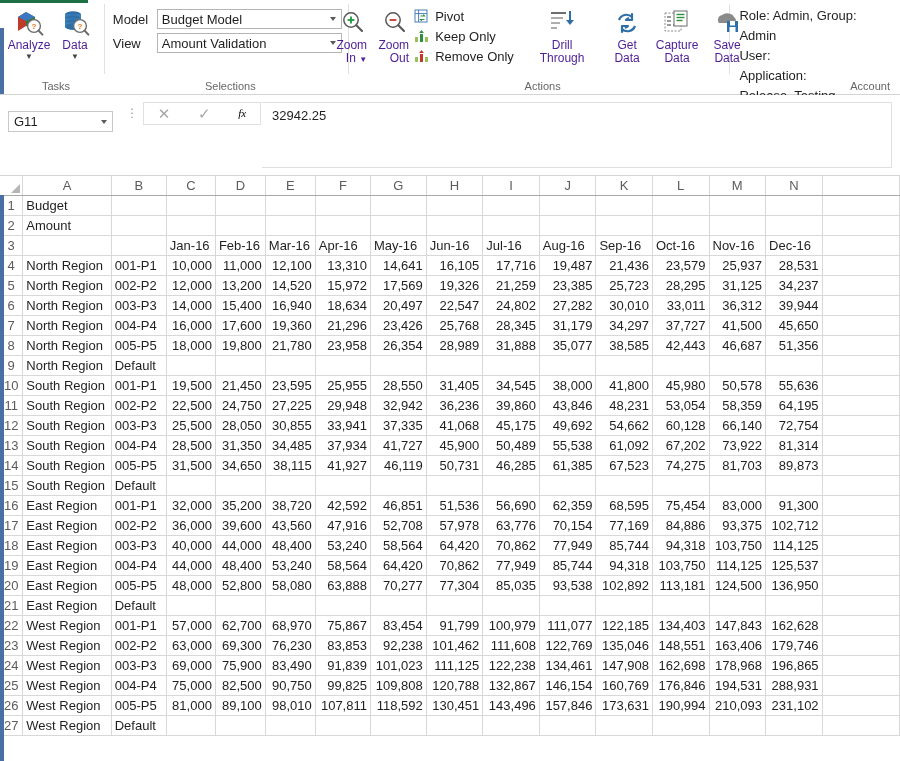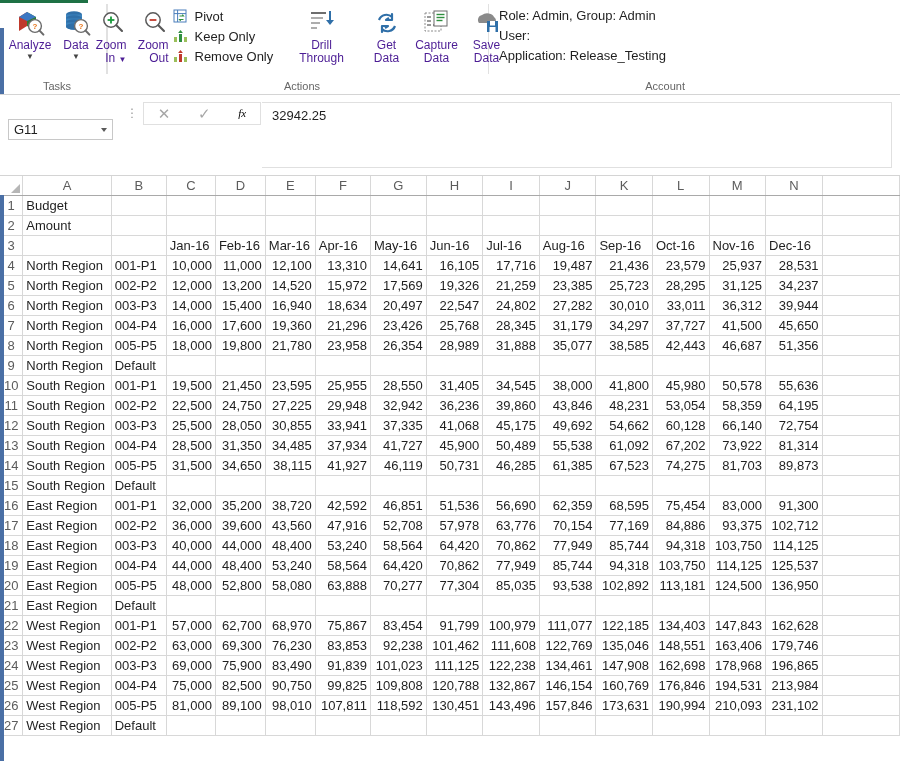--- a/index.html
+++ b/index.html
@@ -132,21 +132,21 @@
   #grp-account .grp-label { text-align: right; padding-right: 10px; }
 
   
   #fbar {
     position: relative;
     height: 80px;
     background: #ffffff;
     border-bottom: 1px solid #d4d4d4;
   }
   #namebox {
-    position: absolute; left: 8px; top: 24px;
+    position: absolute; left: 8px; top: 16px;
     width: 105px; height: 21px;
     border: 1px solid #c8c8c8;
     background: #ffffff;
     font-size: 13px; color: #1f1f1f;
     display: flex; align-items: center;
     padding-left: 5px;
     box-sizing: border-box;
   }
   #namebox-arrow {
     position: absolute; right: 5px; top: 50%;
@@ -293,20 +293,39 @@
         </span>
         <span class="cap">Data</span>
         <span class="caret">▼</span>
       </div>
     </div>
     <div class="grp-label">Tasks</div>
   </div>
 
   <div class="grp-sep"></div>
 
+  <div class="grp" id="grp-sel">
+    <div style="padding-top:6px;">
+      <div class="selrow">
+        <span class="sellabel">Model</span>
+        <div class="combo">
+          <span>Budget Model</span>
+          <span class="arrow"></span>
+        </div>
+      </div>
+      <div class="selrow">
+        <span class="sellabel">View</span>
+        <div class="combo">
+          <span>Amount Validation</span>
+          <span class="arrow"></span>
+        </div>
+      </div>
+    </div>
+    <div class="grp-label">Selections</div>
+  </div>
 
   <div class="grp-sep"></div>
 
   <div class="grp" id="grp-actions">
     <div id="actions-row">
 
       <div class="bigbtn zoombtn">
         <span class="ico">
           <svg width="28" height="28" viewBox="0 0 28 28">
             <circle cx="12" cy="11" r="7.2" fill="#ffffff" stroke="#595959" stroke-width="1.5"></circle>
@@ -922,21 +941,21 @@
           <td class="num">82,500</td>
           <td class="num">90,750</td>
           <td class="num">99,825</td>
           <td class="num">109,808</td>
           <td class="num">120,788</td>
           <td class="num">132,867</td>
           <td class="num">146,154</td>
           <td class="num">160,769</td>
           <td class="num">176,846</td>
           <td class="num">194,531</td>
-          <td class="num">213,984</td>
+          <td class="num">288,931</td>
           <td></td>
         </tr>
         <tr>
           <td class="rowhdr">26</td>
           <td class="txt">West Region</td>
           <td class="txt">005-P5</td>
           <td class="num">81,000</td>
           <td class="num">89,100</td>
           <td class="num">98,010</td>
           <td class="num">107,811</td>

